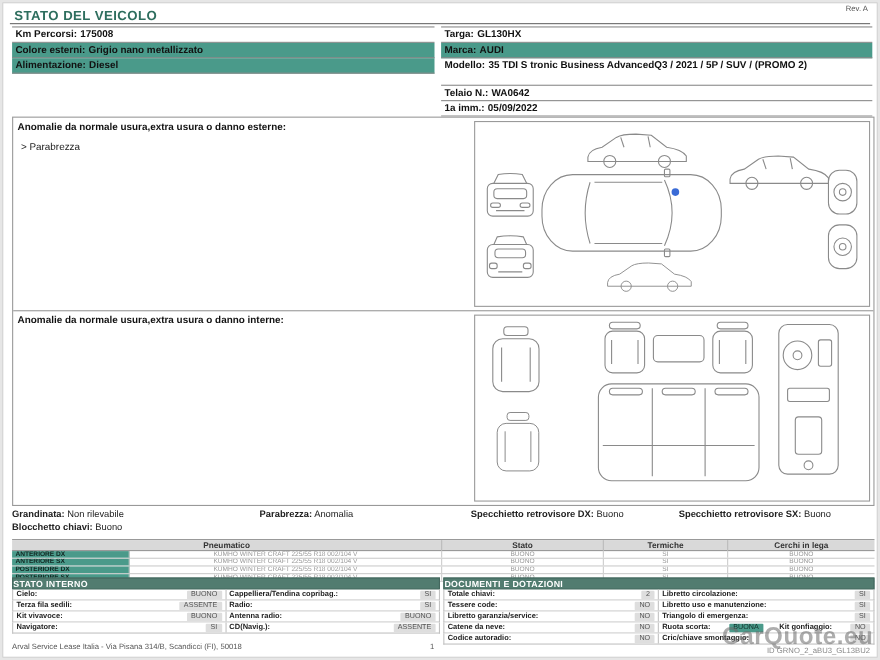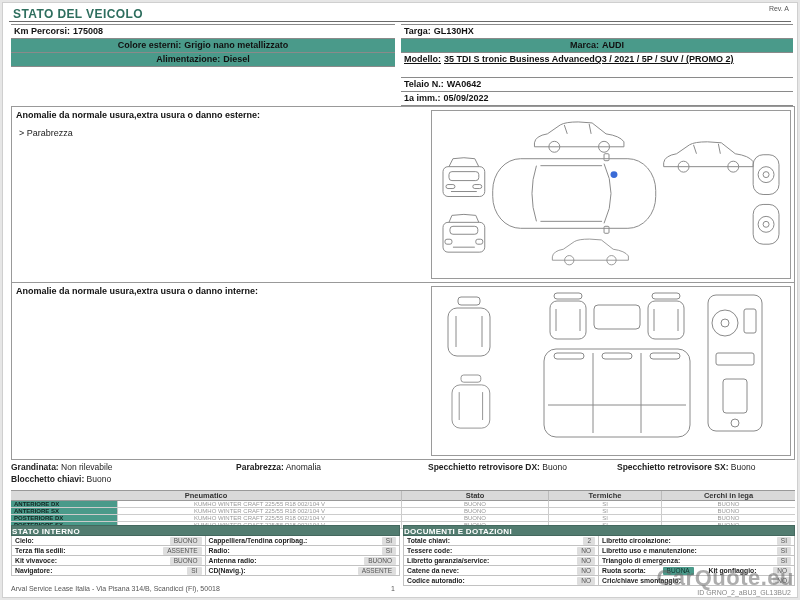--- a/index.html
+++ b/index.html
@@ -11,21 +11,21 @@
   .title { position:absolute; left:10px; top:4px; font-size:12px; font-weight:bold; color:#2e6e5e; letter-spacing:.4px; }
   .rev { position:absolute; right:8px; top:2px; font-size:7px; color:#555; }
   .header-rule { position:absolute; left:6px; right:6px; top:18px; border-top:1px solid #6a6a6a; }
 
   
   .info-table { position:absolute; top:21px; font-size:9px; border-top:1px solid #8a8a8a; }
   .info-left { left:8px; width:384px; }
   .info-right { left:398px; width:392px; }
   .info-row { border-bottom:1px solid #8a8a8a; padding:1px 3px; min-height:13px; line-height:11px; color:#111; font-weight:bold; }
   .info-row .lbl { margin-right:3px; }
-  .hl { background:#4a9a8a;text-align:center; }
+  .hl { background:#4a9a8a; }
 
   
   .main-box { position:absolute; left:8px; top:103px; width:784px; height:354px; border:1px solid #999; background:#fff; }
   .half { position:relative; height:176px; }
   .half.top { border-bottom:1px solid #999; }
   .panel-title { position:absolute; left:4px; top:3px; font-size:9px; font-weight:bold; color:#111; }
   .panel-item { position:absolute; left:7px; top:21px; font-size:9px; color:#222; }
   .diagram-box { position:absolute; right:3px; top:3px; bottom:3px; width:360px; border:1px solid #9a9a9a; background:#fff; }
   .diagram-box svg { width:100%; height:100%; }
 
@@ -85,21 +85,21 @@
     </div>
   </div>
 
   <div class="info-table info-right">
     <div class="info-row">
       <span class="lbl">Targa:</span><span class="val">GL130HX</span>
     </div>
     <div class="info-row hl">
       <span class="lbl">Marca:</span><span class="val">AUDI</span>
     </div>
-    <div class="info-row" style="min-height:25px;text-decoration:underline;">
+    <div class="info-row" style="min-height:25px;">
       <span class="lbl">Modello:</span><span class="val">35 TDI S tronic Business AdvancedQ3 / 2021 / 5P / SUV / (PROMO 2)</span>
     </div>
     <div class="info-row">
       <span class="lbl">Telaio N.:</span><span class="val">WA0642</span>
     </div>
     <div class="info-row">
       <span class="lbl">1a imm.:</span><span class="val">05/09/2022</span>
     </div>
   </div>
 

